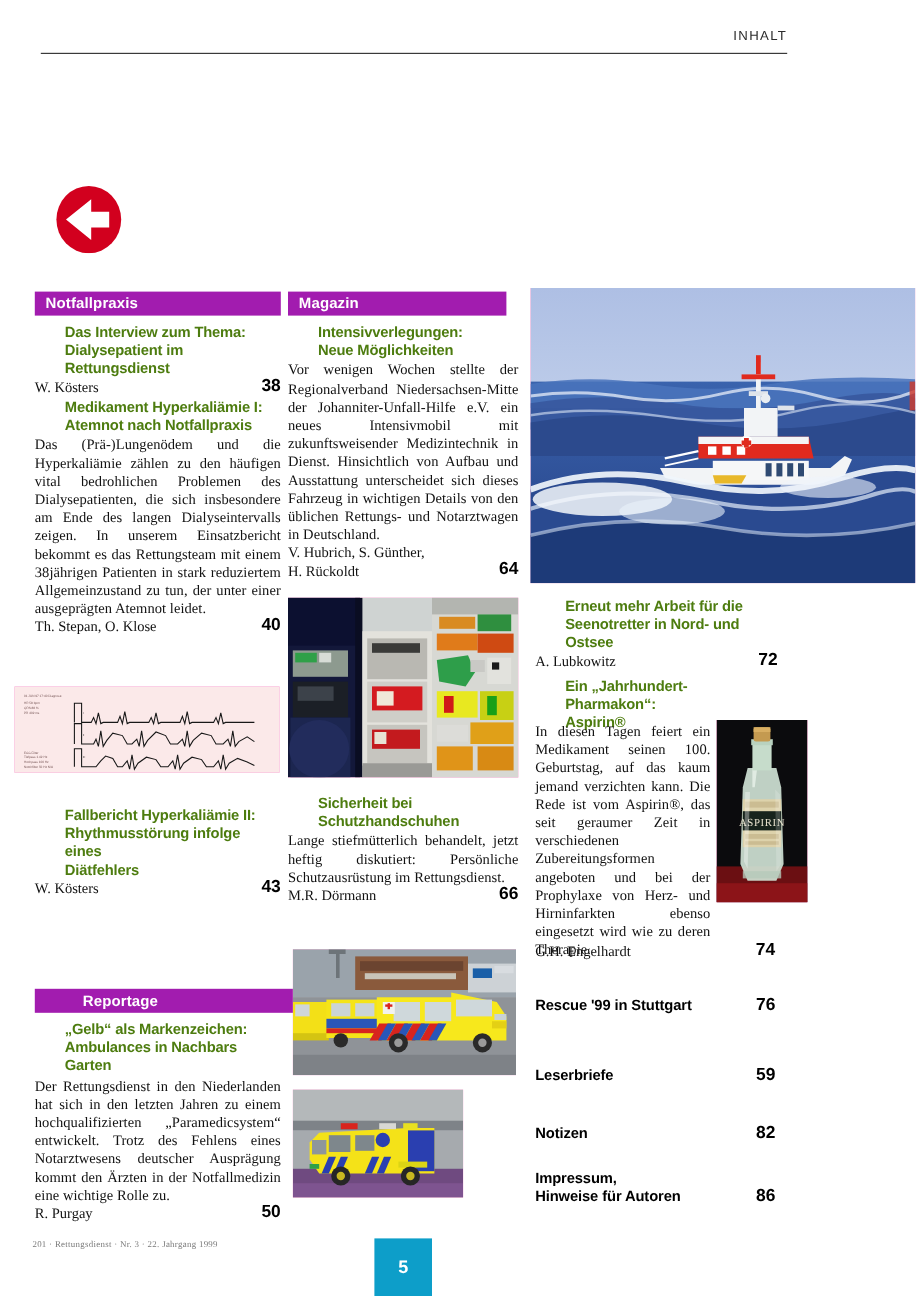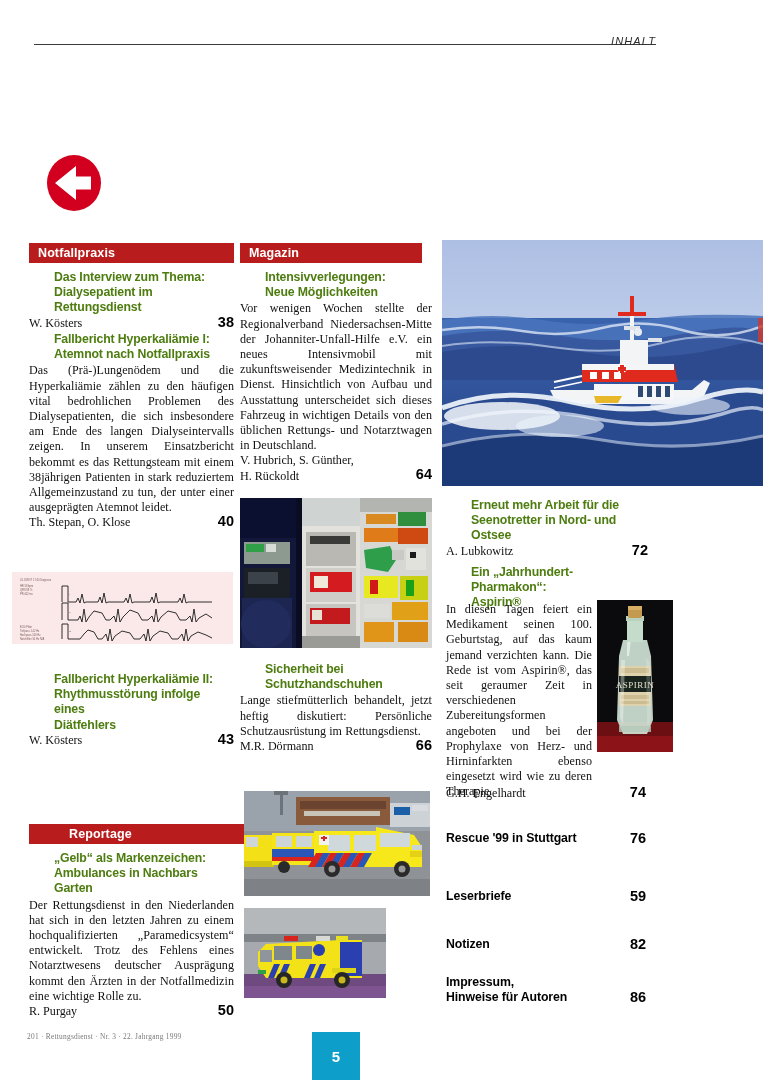--- a/index.html
+++ b/index.html
@@ -24,42 +24,41 @@
     position: absolute;
     left: 34px;
     top: 44px;
     width: 622px;
     height: 1px;
     background: #3a3a3a;
   }
   .header-label {
     position: absolute;
     right: 107px;
-    top: 35px;
+    top: 24px;
     font-size: 11px;
     letter-spacing: 1.1px;
     color: #2b2b2b;
     font-family: "Liberation Sans", sans-serif;
-    font-style: italic;
   }
 
   
   .logo-arrow {
     position: absolute;
     left: 46px;
     top: 155px;
     width: 56px;
     height: 56px;
   }
 
   
   .sec-bar {
     position: absolute;
     height: 20px;
-    background: #b91c1c;
+    background: #a21caf;
     color: #ffffff;
     font-size: 12.5px;
     font-weight: bold;
     line-height: 20px;
     padding-left: 9px;
     box-sizing: border-box;
     letter-spacing: 0.1px;
   }
   .entry { position: absolute; }
 
@@ -165,21 +164,21 @@
   <div class="entry" style="left:29px; top:270px; width:205px;">
     <div class="ttl">Das Interview zum Thema:</div>
     <div class="ttl">Dialysepatient im Rettungsdienst</div>
     <div class="author-row">
       <span>W. Kösters</span>
       <span class="pg">38</span>
     </div>
   </div>
 
   <div class="entry" style="left:29px; top:332px; width:205px;">
-    <div class="ttl">Fallbericht Hyperkaliämie I:</div>
+    <div class="ttl">Medikament Hyperkaliämie I:</div>
     <div class="ttl">Atemnot nach Notfallpraxis</div>
     <div class="body-txt" style="margin-top:1px;">Das (Prä-)Lungenödem und die Hyperkaliämie zählen zu den häufigen vital bedrohlichen Problemen des Dialysepatienten, die sich insbesondere am Ende des langen Dialyseintervalls zeigen. In unserem Einsatzbericht bekommt es das Rettungsteam mit einem 38jährigen Patienten in stark reduziertem Allgemeinzustand zu tun, der unter einer ausgeprägten Atemnot leidet.</div>
     <div class="author-row">
       <span>Th. Stepan, O. Klose</span>
       <span class="pg">40</span>
     </div>
   </div>
 
   <div class="photo" style="left:12px; top:572px; width:221px; height:72px;">
     <svg viewBox="0 0 221 72" width="221" height="72" preserveAspectRatio="none">

